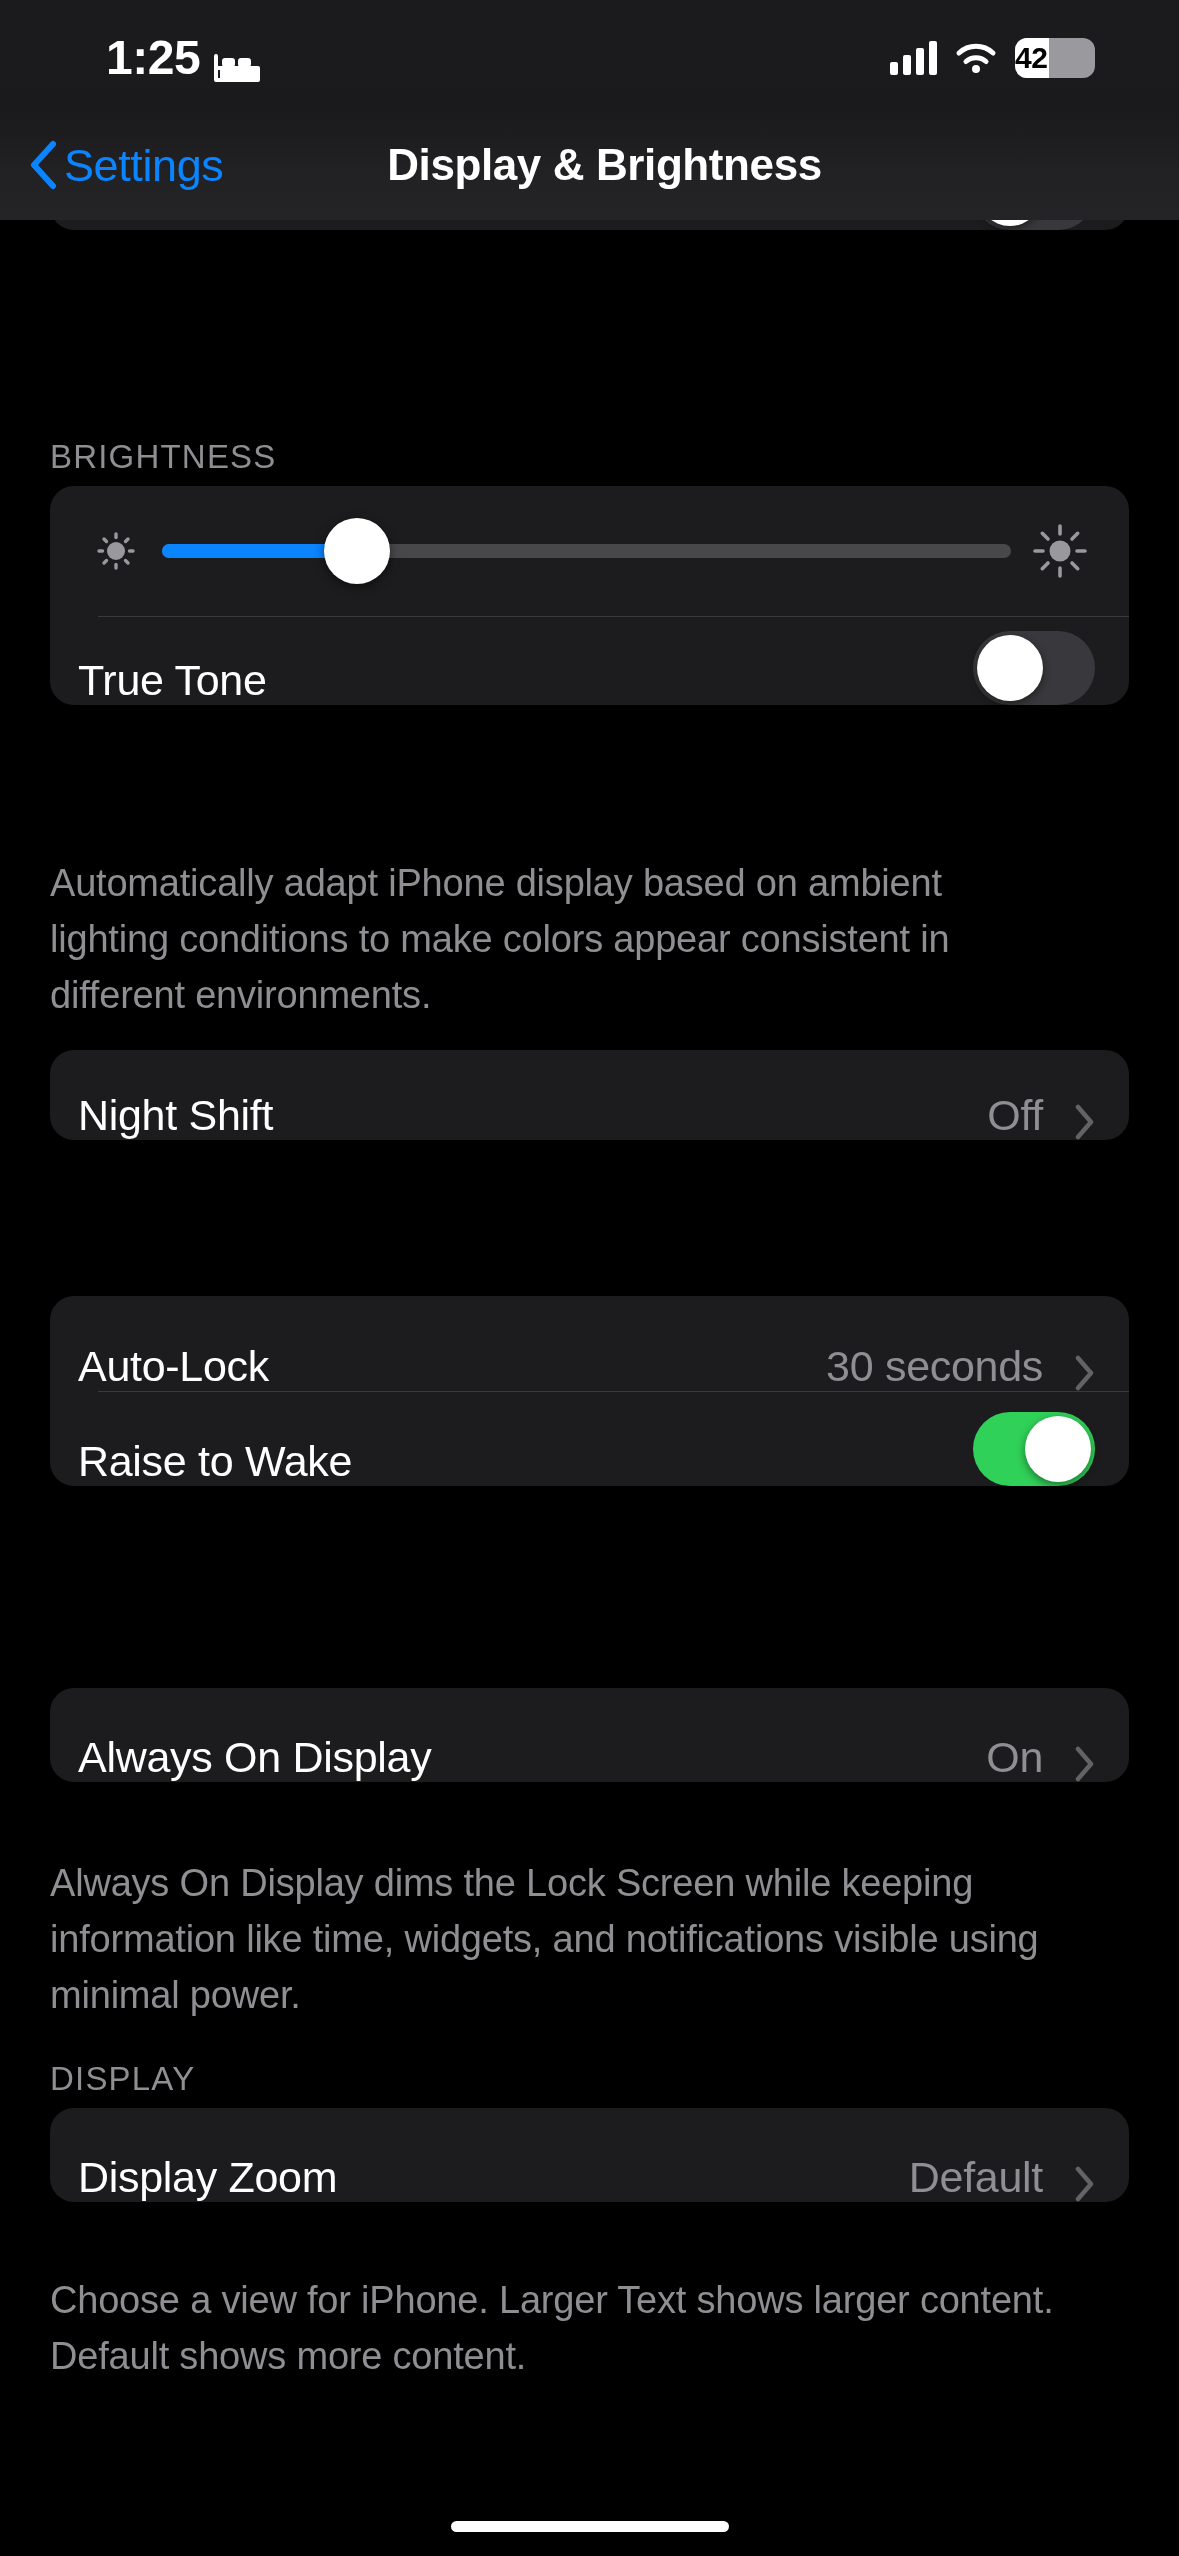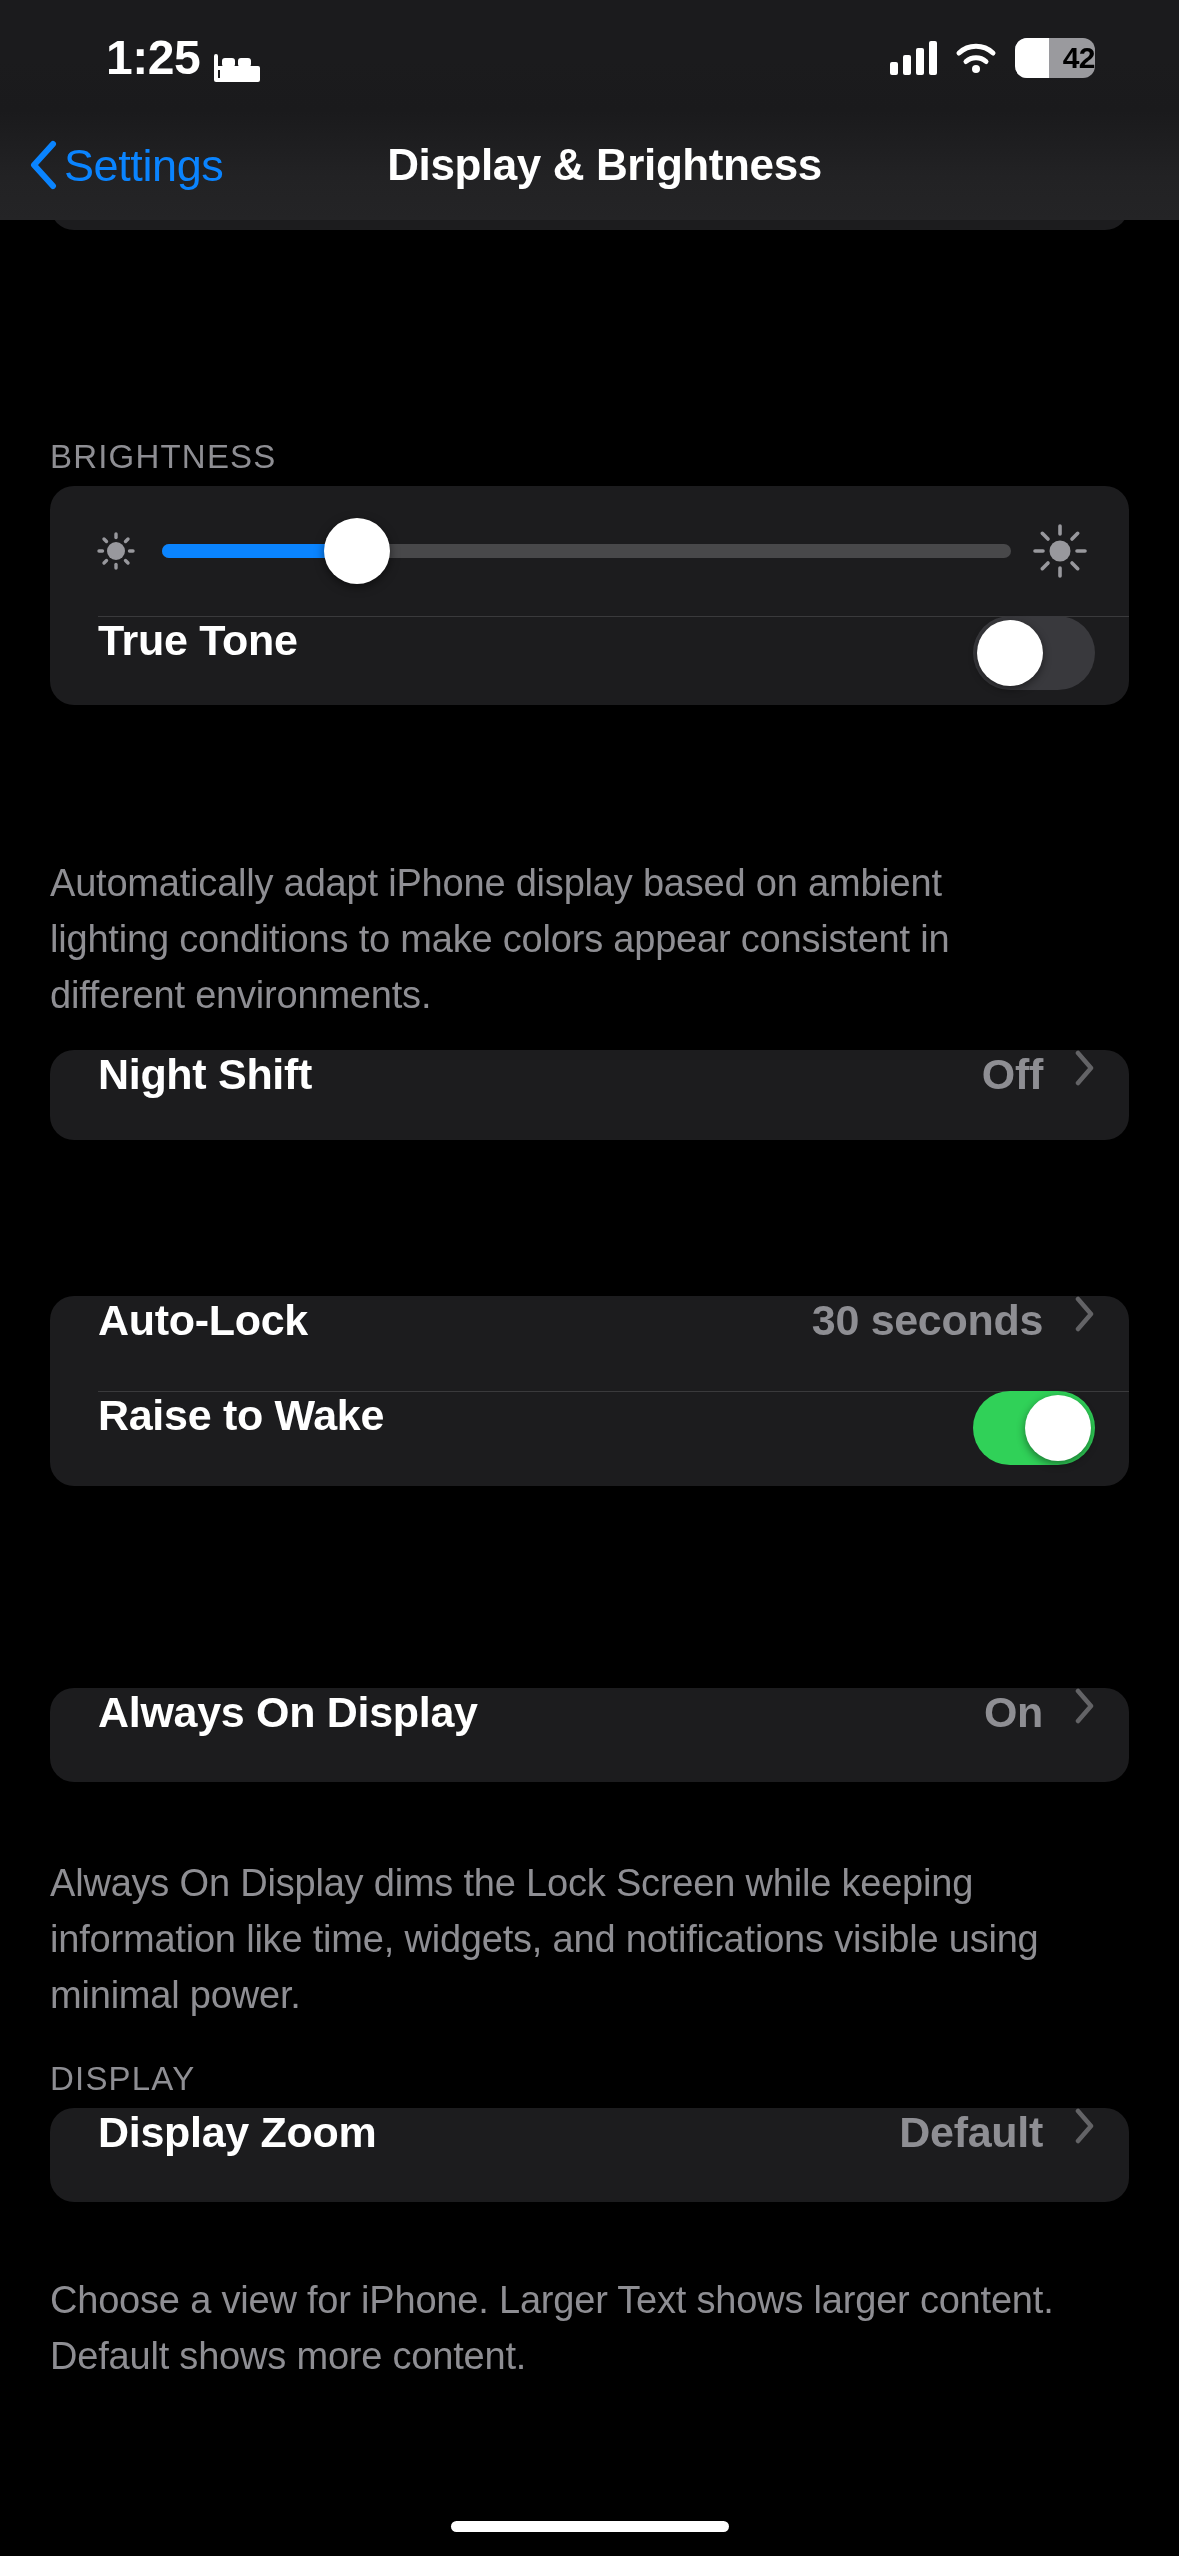--- a/index.html
+++ b/index.html
@@ -46,21 +46,21 @@
   .battery{
     position:relative; width:80px; height:40px;
     border-radius:12px; background:#9a9a9e; overflow:hidden;
     display:flex; align-items:center;
   }
   .battery-fill{
     position:absolute; left:0; top:0; bottom:0; width:42%;
     background:#fff;
   }
   .battery-num{
-    position:relative; z-index:2; width:100%; text-align:right;
+    position:relative; z-index:2; width:100%; text-align:left;
     font-size:30px; font-weight:700; color:#000; letter-spacing:-0.5px;
     line-height:40px;
   }
 
   
   .nav-bar{
     position:absolute; top:110px; left:0; width:1179px; height:110px;
     background:linear-gradient(to bottom,#1a1a1c 0%,#222224 60%,#242426 100%);
     z-index:30;
   }
@@ -83,22 +83,22 @@
   
   .content{
     position:absolute; top:0; left:0; width:1080px; height:2556px;
     z-index:10;
   }
   .group{
     position:absolute; left:50px; width:1079px;
     background:#1c1c1e; border-radius:24px;
   }
   .row{
-    position:relative; display:flex; align-items:flex-start;
-    padding:0 34px 0 48px; height:130px;font-weight:bold;
+    position:relative; display:flex; align-items:flex-end;
+    padding:0 34px 0 28px; height:130px;
   }
   .row-label{
     font-size:43px; color:#fff; letter-spacing:-0.3px; flex:1;
   }
   .row-value{
     font-size:43px; color:#8e8e93; letter-spacing:-0.3px; margin-right:32px;
   }
   .chev-right{ width:20px; height:36px; display:block; flex:none; }
   .separator{
     position:absolute; left:48px; right:0; height:1px; background:#3a3a3c;

